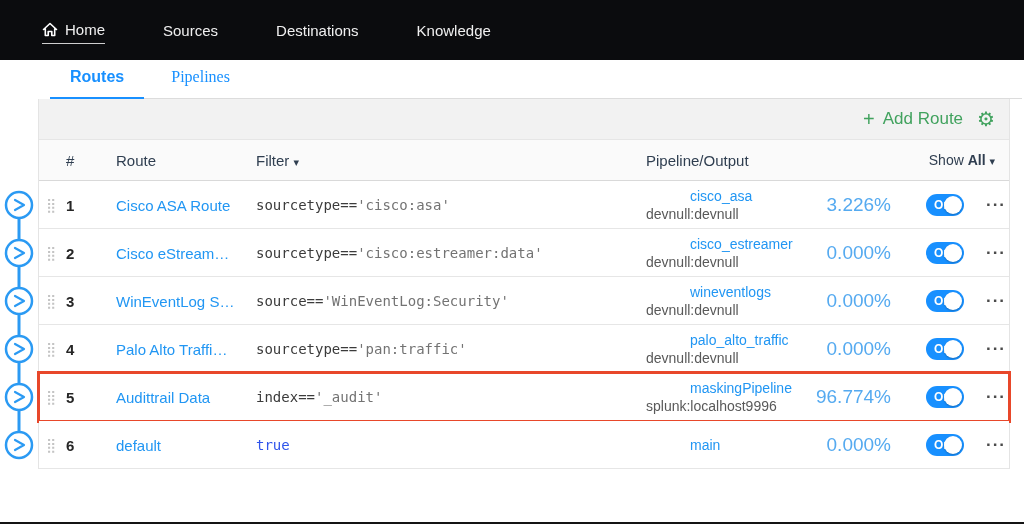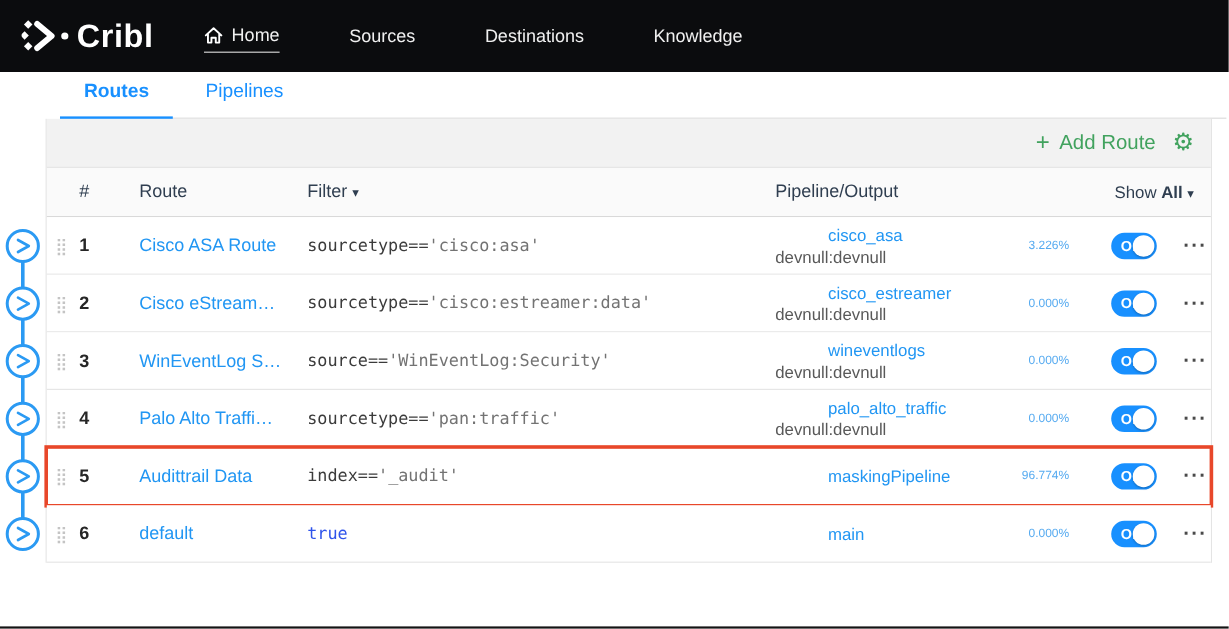--- a/index.html
+++ b/index.html
@@ -15,21 +15,21 @@
   .navitems { display:flex; align-items:center; margin-left:42px; gap:58px; }
   .navitem { color:#f0f0f0; font-size:15px; display:flex; align-items:center; gap:7px; cursor:pointer; }
   .navitem.active { border-bottom:1.5px solid #cfcfcf; padding-bottom:5px; margin-bottom:-5px; }
 
   
   .tabsrow { position:absolute; top:60px; left:50px; width:972px; height:39px;
              border-bottom:1px solid #dcdcdc; display:flex; align-items:flex-end; }
   .tab { font-size:16px; color:#1890ff; padding:0 20px 11px 20px; cursor:pointer;
          border-bottom:3px solid transparent; margin-bottom:-2px; }
   .tab.active { border-bottom-color:#1890ff; font-weight:bold; }
-  .tab + .tab { margin-left:7px; }
+  .tab + .tab { margin-left:7px;font-family:Liberation Serif, serif; }
 
   
   .panel { position:absolute; top:99px; left:38px; width:972px;
            border-left:1px solid #e4e4e4; border-right:1px solid #e4e4e4; }
   .toolbar { height:41px; background:#f2f2f2; border-bottom:1px solid #e6e6e6;
              display:flex; align-items:center; justify-content:flex-end; padding-right:14px; }
   .addroute { color:#41a25e; font-size:17px; display:flex; align-items:center; gap:8px; cursor:pointer; }
   .addroute .plus { font-size:20px; font-weight:400; }
   .gear { color:#41a25e; font-size:20px; margin-left:14px; cursor:pointer; line-height:1; }
 
@@ -51,51 +51,39 @@
   .c-drag  { left:7px; color:#c4c4c4; font-size:14px; cursor:grab; letter-spacing:-2px; }
   .c-num   { left:27px; font-size:15px; font-weight:bold; color:#262626; }
   .c-route { left:77px; font-size:15px; color:#2196f3; cursor:pointer; text-decoration:none; }
   .c-filter{ left:217px; font-family:"DejaVu Sans Mono", monospace; font-size:14px; color:#3b3b3b; }
   .c-filter .fstr { color:#737373; }
   .c-filter .fkw  { color:#2f54eb; }
   .c-filter .fkw:empty, .c-filter .fstr:empty, .out-line:empty { display:none; }
   .c-pipe  { left:607px; display:flex; flex-direction:column; justify-content:center; line-height:1.3; }
   .pipe-link { font-size:14px; color:#2196f3; cursor:pointer; text-decoration:none;margin-left:44px; }
   .out-line  { font-size:14px; color:#595959; }
-  .c-events{ left:700px; width:152px; text-align:right; font-size:10px; color:#55aaf0; }
+  .c-events{ left:700px; width:152px; text-align:right; font-size:19px; color:#55aaf0; }
   .c-toggle{ left:887px; width:38px; height:22px; background:#1890ff; border-radius:11px;
              cursor:pointer; display:flex; align-items:center; }
   .tog-label { color:#fff; font-size:12px; font-weight:bold; margin-left:8px; }
   .tog-knob  { position:absolute; right:2px; top:2px; width:18px; height:18px;
                background:#fff; border-radius:50%; box-shadow:0 1px 2px rgba(0,0,0,.25); }
   .c-menu  { left:947px; color:#4a4a4a; font-size:17px; font-weight:bold; letter-spacing:1px; cursor:pointer; }
 
   
   .flow { position:absolute; top:0; left:0; }
 
   .bottom-edge { position:absolute; bottom:0; left:0; width:1024px; height:2px; background:#141414; }
 </style>
 </head>
 <body>
 
 <div class="screen">
 
   <div class="topnav">
-    <div class="brand">
-      <svg width="40" height="34" viewBox="0 0 40 34">
-        <g fill="#fff">
-          <rect x="3" y="5" width="5" height="5" transform="rotate(45 5.5 7.5)"></rect>
-          <rect x="0" y="14" width="5" height="5" transform="rotate(45 2.5 16.5)"></rect>
-          <rect x="3" y="23" width="5" height="5" transform="rotate(45 5.5 25.5)"></rect>
-          <circle cx="36" cy="17" r="3"></circle>
-        </g>
-        <polyline points="13,7 25,17 13,27" fill="none" stroke="#fff" stroke-width="5" stroke-linecap="round" stroke-linejoin="round"></polyline>
-      </svg>
-      <span class="brand-name">Cribl</span>
-    </div>
     <div class="navitems">
       <div class="navitem active">
         <svg width="16" height="15" viewBox="0 0 16 15">
           <path d="M1.5 7.5 L8 1.5 L14.5 7.5 M3.3 6.4 V13.5 H6.2 V9.5 H9.8 V13.5 H12.7 V6.4" fill="none" stroke="#fff" stroke-width="1.6" stroke-linecap="round" stroke-linejoin="round"></path>
         </svg>
         <span>Home</span>
       </div>
       <div class="navitem">
         <span>Sources</span>
       </div>
@@ -229,20 +217,21 @@
       <span class="cell c-menu">···</span>
     </div>
 
     <div class="row highlight">
       <span class="cell c-drag">⣿</span>
       <span class="cell c-num">5</span>
       <a class="cell c-route">Audittrail Data</a>
       <span class="cell c-filter"><span>index==</span><span class="fstr">'_audit'</span></span>
       <span class="cell c-pipe">
           <a class="pipe-link">maskingPipeline</a>
+          <span class="out-line">splunk:localhost9996</span>
         </span>
       <span class="cell c-events">96.774%</span>
       <span class="cell c-toggle">
           <span class="tog-label">On</span>
           <span class="tog-knob"></span>
         </span>
       <span class="cell c-menu">···</span>
     </div>
 
     <div class="row">

